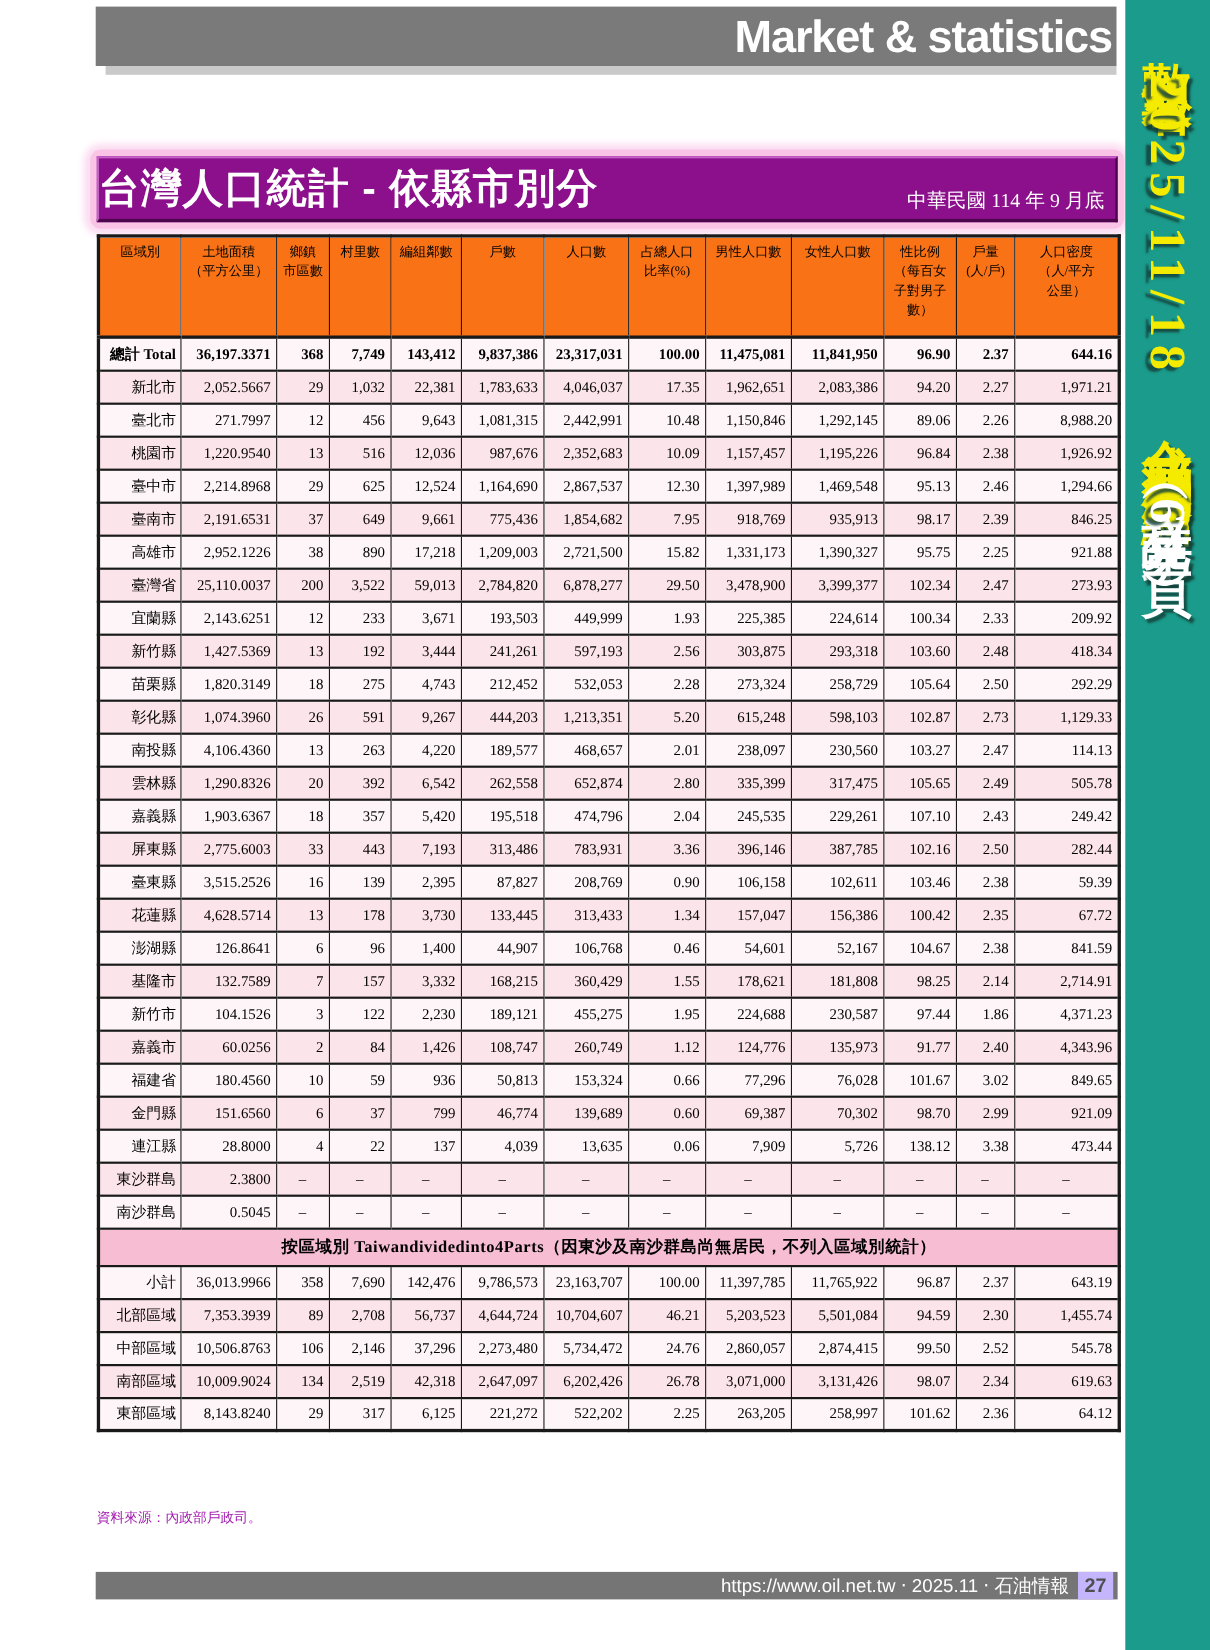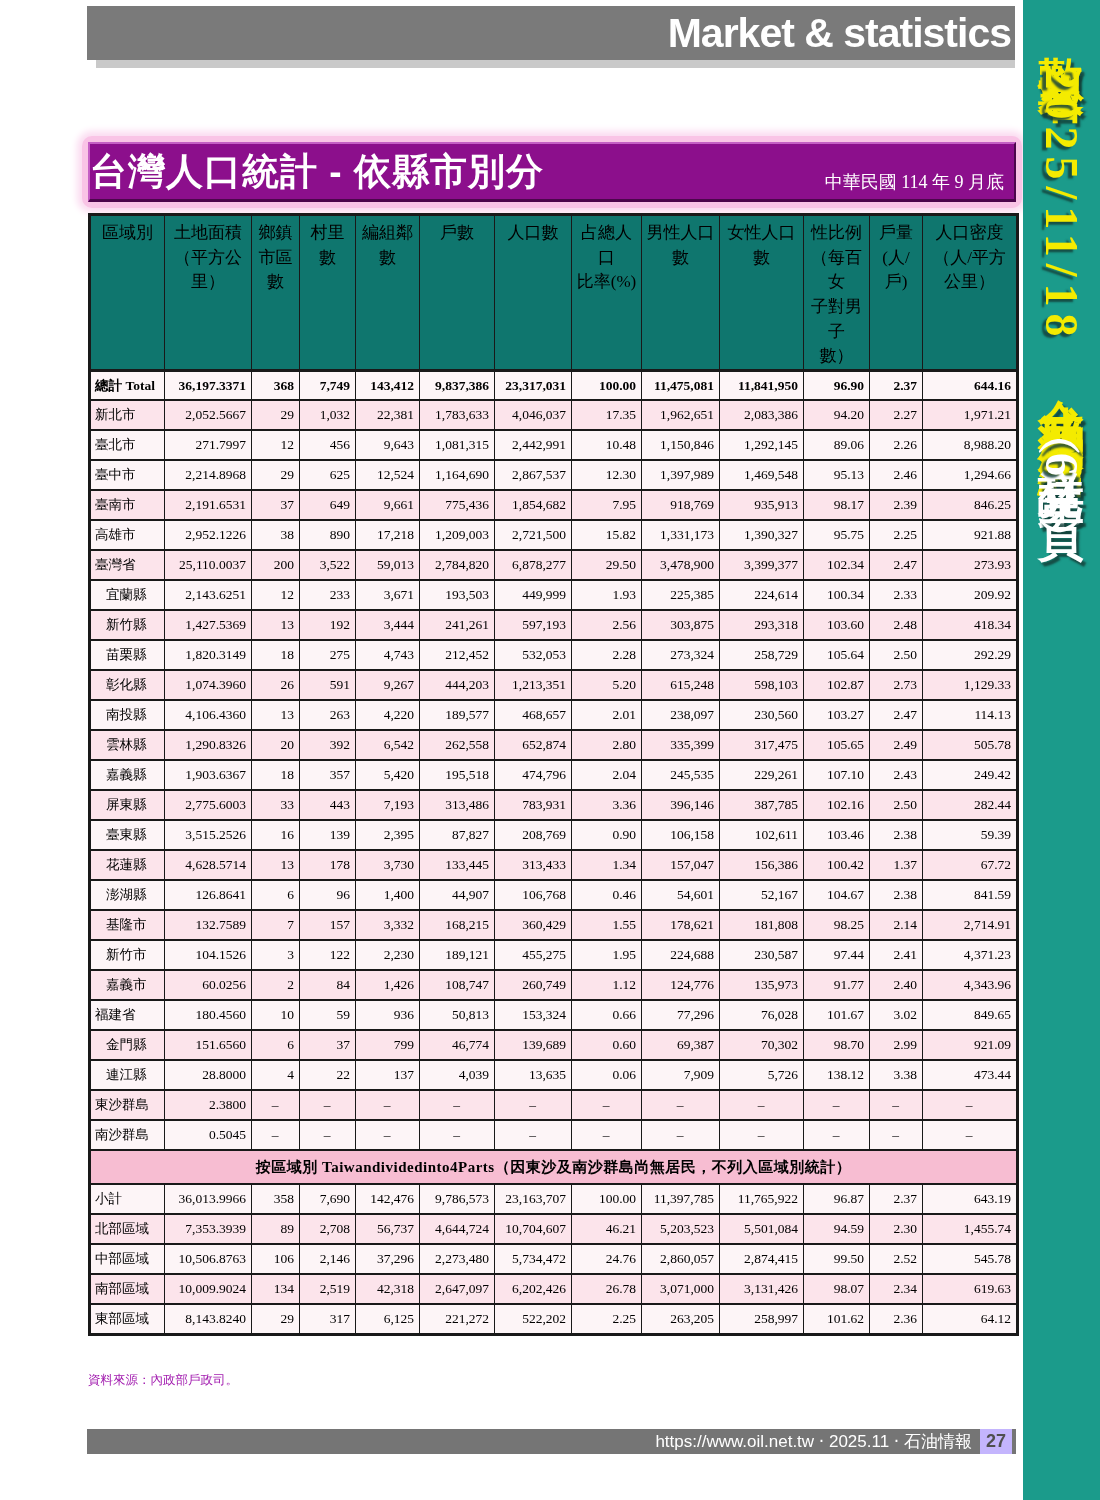--- a/index.html
+++ b/index.html
@@ -58,28 +58,28 @@
     border-collapse:collapse;table-layout:fixed;
     border:3px solid #191919;
     font-size:13.5px;color:#000;
   }
   .stats-table th,.stats-table td{
     border-left:1px solid #191919;border-right:1px solid #191919;
     border-top:2px solid #191919;border-bottom:2px solid #191919;
     padding:0 4px;box-sizing:border-box;overflow:hidden;
   }
   .stats-table thead th{
-    background:#0f766e;vertical-align:top;text-align:center;
-    font-weight:normal;font-size:17px;white-space:pre-line;
+    background:#f97316;vertical-align:top;text-align:center;
+    font-weight:normal;font-size:12px;white-space:pre-line;
     height:92px;padding-top:5px;line-height:1.45;
     border-bottom:3px solid #191919;
   }
   .data-row td{height:30px;background:#fdf5f7;}
   .data-row.alt td{background:#fce4eb;}
-  .data-row .lbl{text-align:left;padding-left:4px;white-space:nowrap;}
+  .data-row .lbl{text-align:right;padding-left:4px;white-space:nowrap;}
   .data-row .lbl.ind{padding-left:15px;}
   .data-row .val{text-align:right;padding-right:5px;white-space:nowrap;}
   .data-row .val.dash{text-align:center;}
   .data-row.bold td{font-weight:bold;}
   .section-row td{
     background:#f7bdd2;text-align:center;font-weight:bold;
     font-size:15px;height:34px;letter-spacing:0.5px;
   }
   
   .source-note{
@@ -203,20 +203,35 @@
           <td class="val">9,643</td>
           <td class="val">1,081,315</td>
           <td class="val">2,442,991</td>
           <td class="val">10.48</td>
           <td class="val">1,150,846</td>
           <td class="val">1,292,145</td>
           <td class="val">89.06</td>
           <td class="val">2.26</td>
           <td class="val">8,988.20</td>
         </tr>
+        <tr class="data-row alt">
+          <td class="lbl">桃園市</td>
+          <td class="val">1,220.9540</td>
+          <td class="val">13</td>
+          <td class="val">516</td>
+          <td class="val">12,036</td>
+          <td class="val">987,676</td>
+          <td class="val">2,352,683</td>
+          <td class="val">10.09</td>
+          <td class="val">1,157,457</td>
+          <td class="val">1,195,226</td>
+          <td class="val">96.84</td>
+          <td class="val">2.38</td>
+          <td class="val">1,926.92</td>
+        </tr>
         <tr class="data-row">
           <td class="lbl">臺中市</td>
           <td class="val">2,214.8968</td>
           <td class="val">29</td>
           <td class="val">625</td>
           <td class="val">12,524</td>
           <td class="val">1,164,690</td>
           <td class="val">2,867,537</td>
           <td class="val">12.30</td>
           <td class="val">1,397,989</td>
@@ -410,21 +425,21 @@
           <td class="val">4,628.5714</td>
           <td class="val">13</td>
           <td class="val">178</td>
           <td class="val">3,730</td>
           <td class="val">133,445</td>
           <td class="val">313,433</td>
           <td class="val">1.34</td>
           <td class="val">157,047</td>
           <td class="val">156,386</td>
           <td class="val">100.42</td>
-          <td class="val">1.37</td>
+          <td class="val">2.35</td>
           <td class="val">67.72</td>
         </tr>
         <tr class="data-row">
           <td class="lbl ind">澎湖縣</td>
           <td class="val">126.8641</td>
           <td class="val">6</td>
           <td class="val">96</td>
           <td class="val">1,400</td>
           <td class="val">44,907</td>
           <td class="val">106,768</td>
@@ -455,21 +470,21 @@
           <td class="val">104.1526</td>
           <td class="val">3</td>
           <td class="val">122</td>
           <td class="val">2,230</td>
           <td class="val">189,121</td>
           <td class="val">455,275</td>
           <td class="val">1.95</td>
           <td class="val">224,688</td>
           <td class="val">230,587</td>
           <td class="val">97.44</td>
-          <td class="val">2.41</td>
+          <td class="val">1.86</td>
           <td class="val">4,371.23</td>
         </tr>
         <tr class="data-row alt">
           <td class="lbl ind">嘉義市</td>
           <td class="val">60.0256</td>
           <td class="val">2</td>
           <td class="val">84</td>
           <td class="val">1,426</td>
           <td class="val">108,747</td>
           <td class="val">260,749</td>

